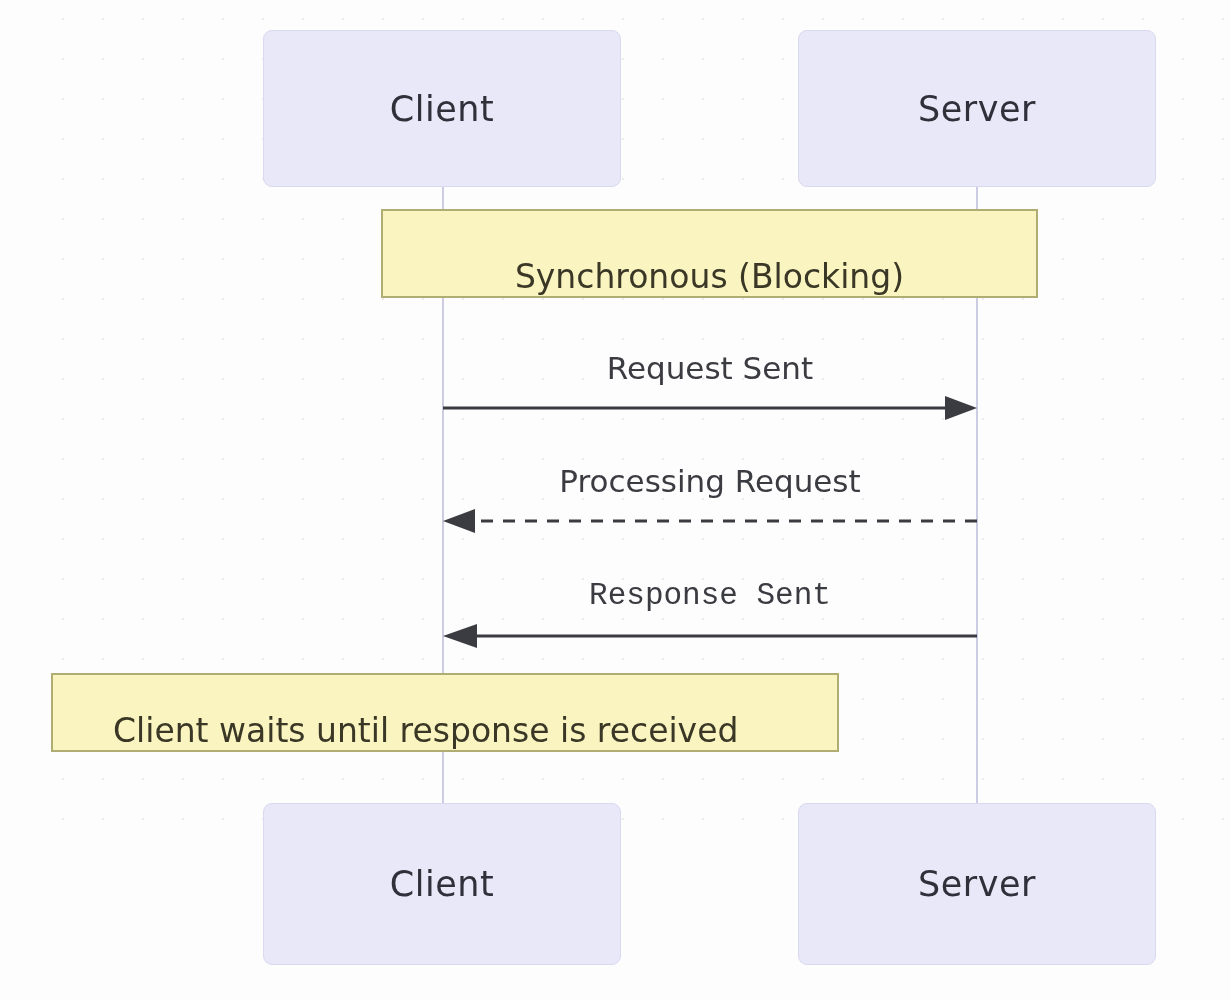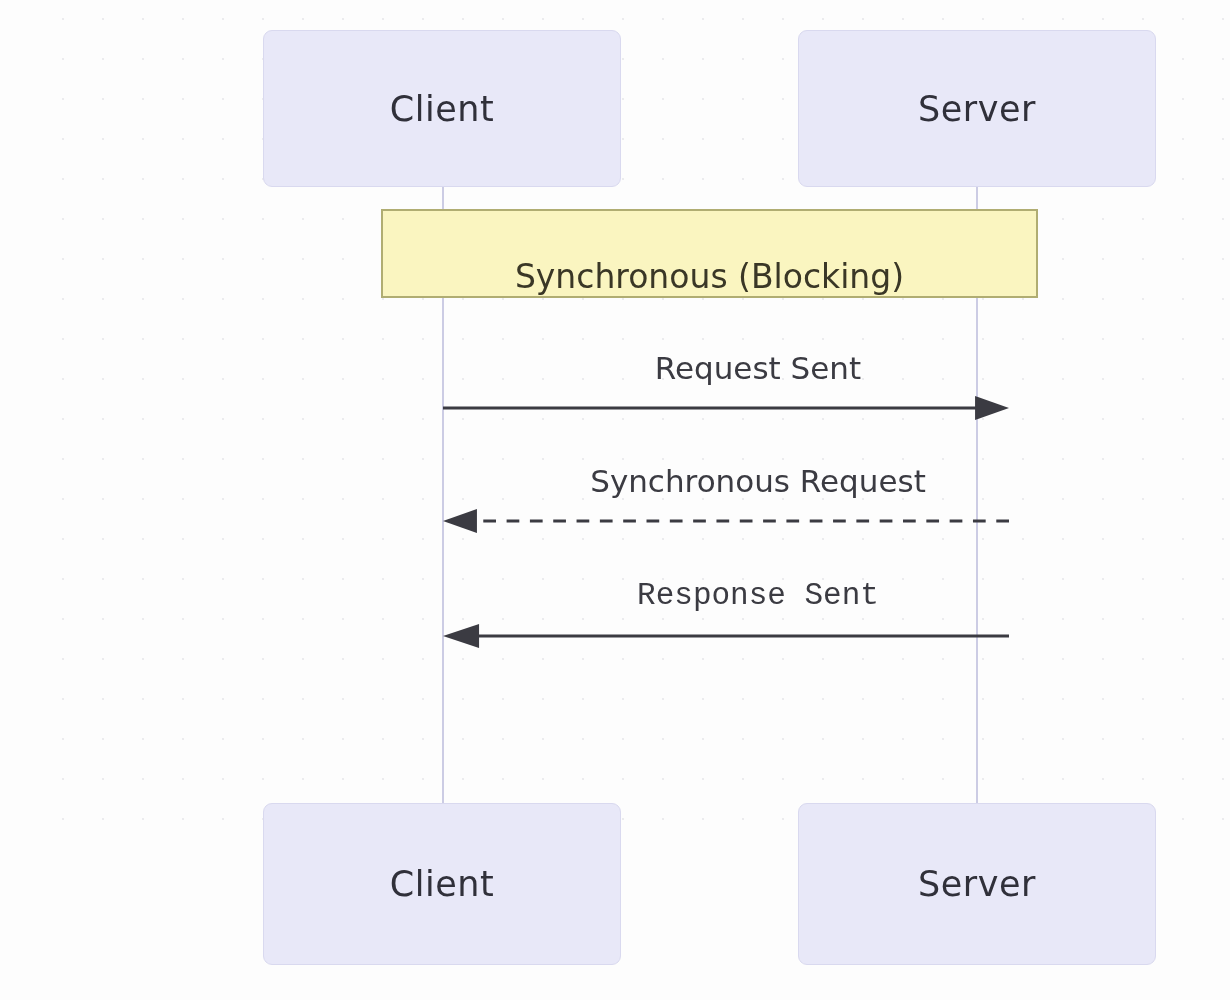--- a/index.html
+++ b/index.html
@@ -65,21 +65,20 @@
   }
   .note.note-left-aligned {
     justify-content: flex-start;
     padding-left: 60px;
   }
 
   
   .message {
     position: absolute;
     z-index: 5;
-    padding-left: 32px;
   }
   .message-label {
     position: absolute;
     width: 100%;
     text-align: center;
     color: #3b3b42;
     font-size: 31px;
     white-space: nowrap;
     top: 0;
   }
@@ -111,35 +110,38 @@
 
   <div class="message" style="left:407px; top:350px; width:534px; height:70px;">
     <span class="message-label">Request Sent</span>
     <svg class="message-arrow" viewBox="0 0 534 24" preserveAspectRatio="none" style="top:46px;">
       <line x1="0" y1="12" x2="516" y2="12" stroke="#3b3b42" stroke-width="3"></line>
       <polygon points="534,12 502,0 502,24" fill="#3b3b42"></polygon>
     </svg>
   </div>
 
   <div class="message" style="left:407px; top:463px; width:534px; height:70px;">
-    <span class="message-label">Synchronous Request</span>
+    <span class="message-label">Processing Request</span>
     <svg class="message-arrow" viewBox="0 0 534 24" preserveAspectRatio="none" style="top:46px;">
       <line x1="534" y1="12" x2="26" y2="12" stroke="#3b3b42" stroke-width="3" stroke-dasharray="12 10"></line>
       <polygon points="0,12 32,0 32,24" fill="#3b3b42"></polygon>
     </svg>
   </div>
 
   <div class="message" style="left:407px; top:578px; width:534px; height:70px;font-family:Liberation Mono, monospace;">
     <span class="message-label">Response Sent</span>
     <svg class="message-arrow" viewBox="0 0 534 24" preserveAspectRatio="none" style="top:46px;">
       <line x1="534" y1="12" x2="22" y2="12" stroke="#3b3b42" stroke-width="3"></line>
       <polygon points="0,12 34,0 34,24" fill="#3b3b42"></polygon>
     </svg>
   </div>
 
+  <div class="note note-left-aligned" style="left:15px; top:673px; width:788px; height:79px;">
+    <span>Client waits until response is received</span>
+  </div>
 
   <div class="participant" style="left:227px; top:803px; width:358px; height:162px;">
     <span>Client</span>
   </div>
   <div class="participant" style="left:762px; top:803px; width:358px; height:162px;">
     <span>Server</span>
   </div>
 
 </div>
 

